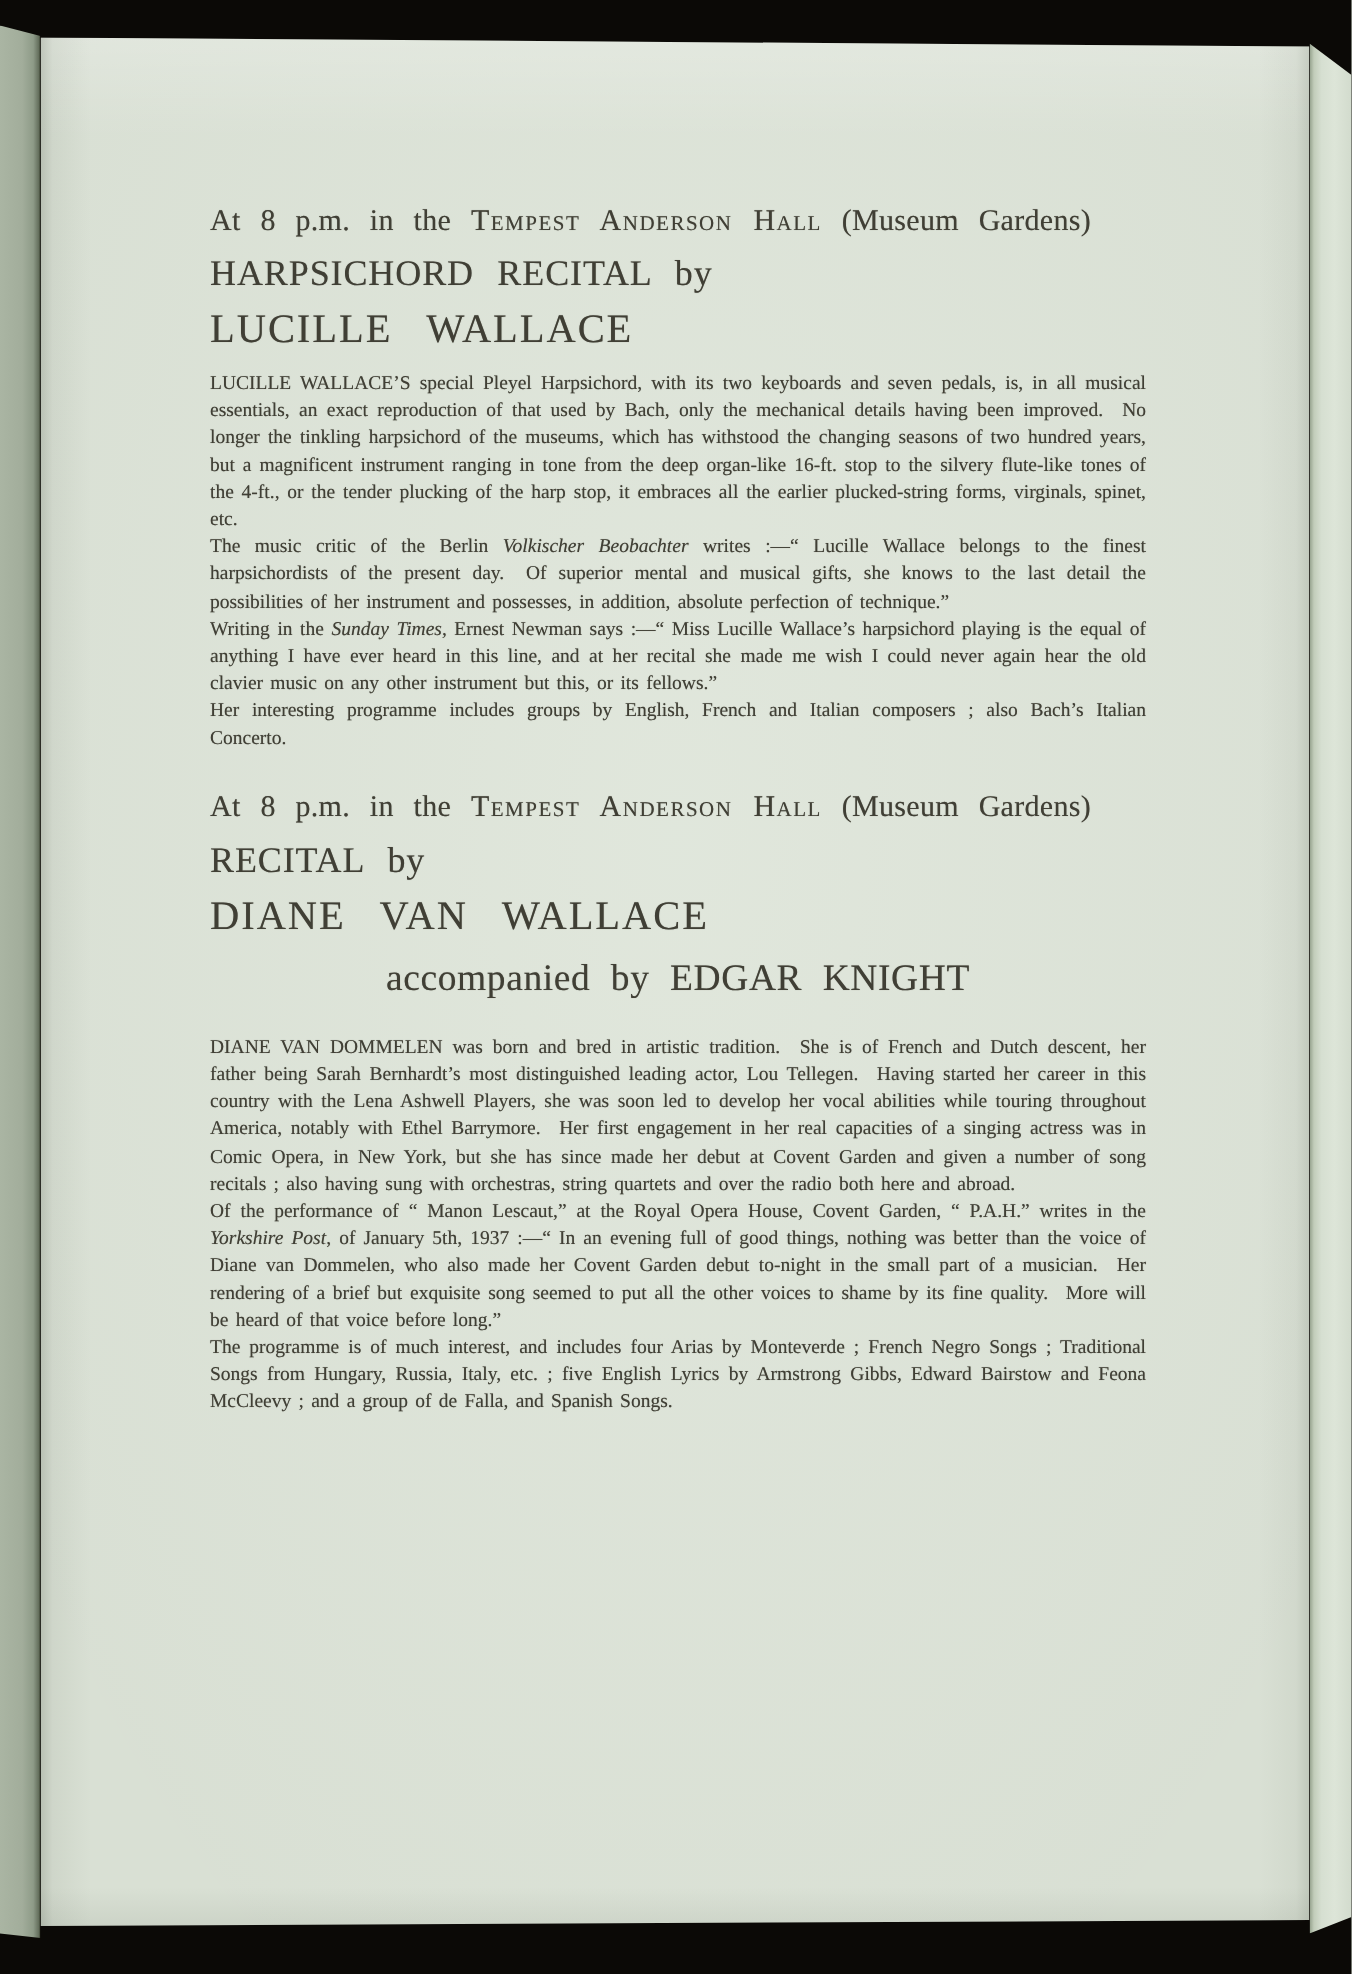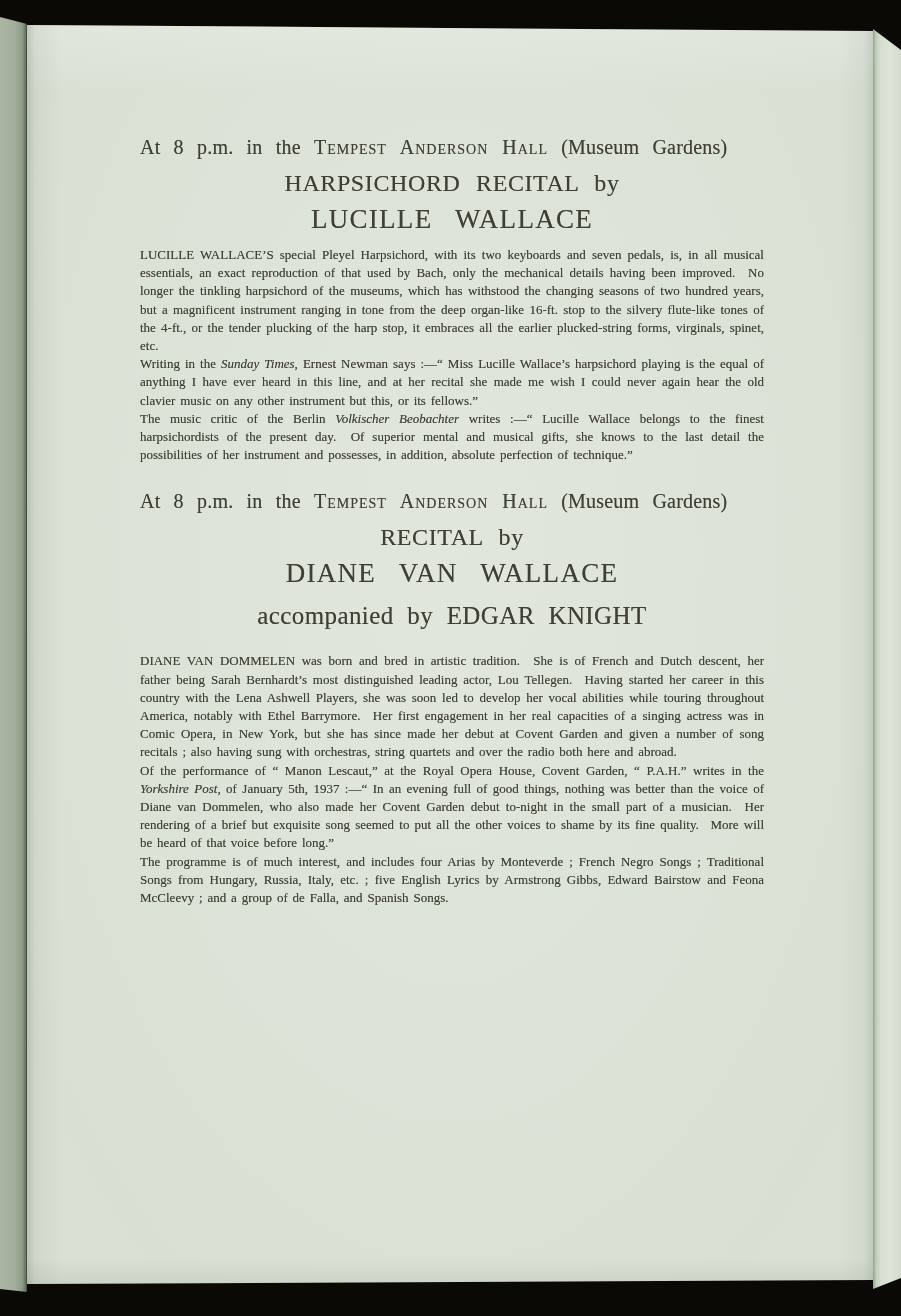--- a/index.html
+++ b/index.html
@@ -36,38 +36,39 @@
   .page-content {
     position: absolute; left: 113px; top: 112px; width: 624px;
     color: #403f35;
     text-shadow: 0 0 0.5px rgba(64,63,53,0.55);
   }
   section + section { margin-top: 24px; }
   .sc { font-variant: small-caps; letter-spacing: 1px; }
   .i  { font-style: italic; }
   .date-line  { font-size: 20px; line-height: 26px; margin: 0 0 6px 0; word-spacing: 5px; letter-spacing: 0.3px; }
   .venue-line { font-size: 20px; line-height: 26px; margin: 0 0 8px 0; word-spacing: 8px; letter-spacing: 0.2px; }
-  .title-line { font-size: 24px; line-height: 30px; margin: 0 0 4px 0; text-align: center; word-spacing: 9px; letter-spacing: 0.6px; }
-  .name-line  { font-size: 27px; line-height: 34px; margin: 0 0 10px 0; text-align: center; word-spacing: 15px; letter-spacing: 1.3px; }
+  .title-line { font-size: 24px; line-height: 30px; margin: 0 0 4px 0; text-align: left; word-spacing: 9px; letter-spacing: 0.6px; }
+  .name-line  { font-size: 27px; line-height: 34px; margin: 0 0 10px 0; word-spacing: 15px; letter-spacing: 1.3px; }
   .accomp-line{ font-size: 25px; line-height: 32px; margin: 0 0 20px 0; text-align: center; word-spacing: 7px; letter-spacing: 0.4px; }
   .body-par   { font-size: 13px; line-height: 18.2px; margin: 0; text-align: justify; word-spacing: 1.6px; }
 </style>
 </head>
 <body>
 
 <div class="left-edge"></div>
 <div class="main-page">
   <div class="page-content">
       <section>
         <div class="venue-line"><span>At 8 p.m. in the </span><span class="sc">Tempest Anderson Hall</span><span> (Museum Gardens)</span></div>
         <div class="title-line"><span>HARPSICHORD RECITAL by</span></div>
         <div class="name-line"><span>LUCILLE WALLACE</span></div>
         <div class="body-par"><span>LUCILLE WALLACE’S special Pleyel Harpsichord, with its two keyboards and seven pedals, is, in all musical essentials, an exact reproduction of that used by Bach, only the mechanical details having been improved.  No longer the tinkling harpsichord of the museums, which has withstood the changing seasons of two hundred years, but a magnificent instrument ranging in tone from the deep organ-like 16-ft. stop to the silvery flute-like tones of the 4-ft., or the tender plucking of the harp stop, it embraces all the earlier plucked-string forms, virginals, spinet, etc.</span></div>
+        <div class="body-par"><span>The music critic of the Berlin </span><span class="i">Volkischer Beobachter</span><span> writes :—“ Lucille Wallace belongs to the finest harpsichordists of the present day.  Of superior mental and musical gifts, she knows to the last detail the possibilities of her instrument and possesses, in addition, absolute perfection of technique.”</span></div>
         <div class="body-par"><span>Writing in the </span><span class="i">Sunday Times,</span><span> Ernest Newman says :—“ Miss Lucille Wallace’s harpsichord playing is the equal of anything I have ever heard in this line, and at her recital she made me wish I could never again hear the old clavier music on any other instrument but this, or its fellows.”</span></div>
-        <div class="body-par"><span>The music critic of the Berlin </span><span class="i">Volkischer Beobachter</span><span> writes :—“ Lucille Wallace belongs to the finest harpsichordists of the present day.  Of superior mental and musical gifts, she knows to the last detail the possibilities of her instrument and possesses, in addition, absolute perfection of technique.”</span></div>
+        <div class="body-par"><span>Her interesting programme includes groups by English, French and Italian composers ; also Bach’s Italian Concerto.</span></div>
       </section>
       <section>
         <div class="venue-line"><span>At 8 p.m. in the </span><span class="sc">Tempest Anderson Hall</span><span> (Museum Gardens)</span></div>
         <div class="title-line"><span>RECITAL by</span></div>
         <div class="name-line"><span>DIANE VAN WALLACE</span></div>
         <div class="accomp-line"><span>accompanied by EDGAR KNIGHT</span></div>
         <div class="body-par"><span>DIANE VAN DOMMELEN was born and bred in artistic tradition.  She is of French and Dutch descent, her father being Sarah Bernhardt’s most distinguished leading actor, Lou Tellegen.  Having started her career in this country with the Lena Ashwell Players, she was soon led to develop her vocal abilities while touring throughout America, notably with Ethel Barrymore.  Her first engagement in her real capacities of a singing actress was in Comic Opera, in New York, but she has since made her debut at Covent Garden and given a number of song recitals ; also having sung with orchestras, string quartets and over the radio both here and abroad.</span></div>
         <div class="body-par"><span>Of the performance of “ Manon Lescaut,” at the Royal Opera House, Covent Garden, “ P.A.H.” writes in the </span><span class="i">Yorkshire Post</span><span>, of January 5th, 1937 :—“ In an evening full of good things, nothing was better than the voice of Diane van Dommelen, who also made her Covent Garden debut to-night in the small part of a musician.  Her rendering of a brief but exquisite song seemed to put all the other voices to shame by its fine quality.  More will be heard of that voice before long.”</span></div>
         <div class="body-par"><span>The programme is of much interest, and includes four Arias by Monteverde ; French Negro Songs ; Traditional Songs from Hungary, Russia, Italy, etc. ; five English Lyrics by Armstrong Gibbs, Edward Bairstow and Feona McCleevy ; and a group of de Falla, and Spanish Songs.</span></div>
       </section>

